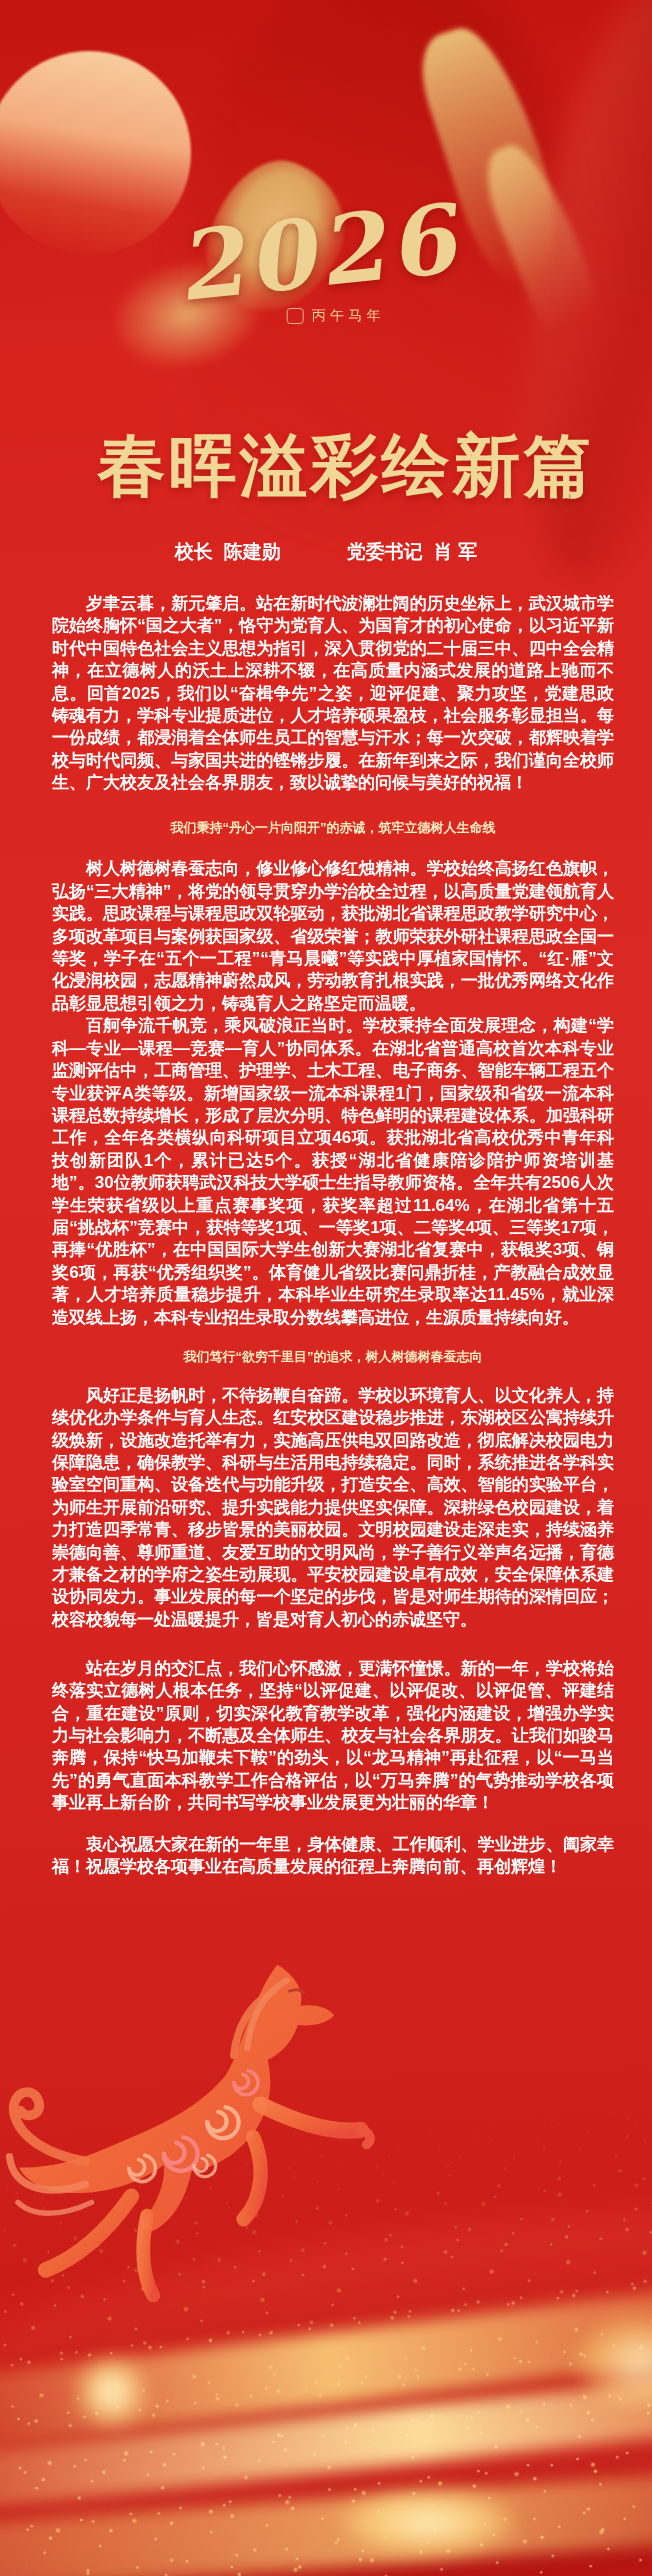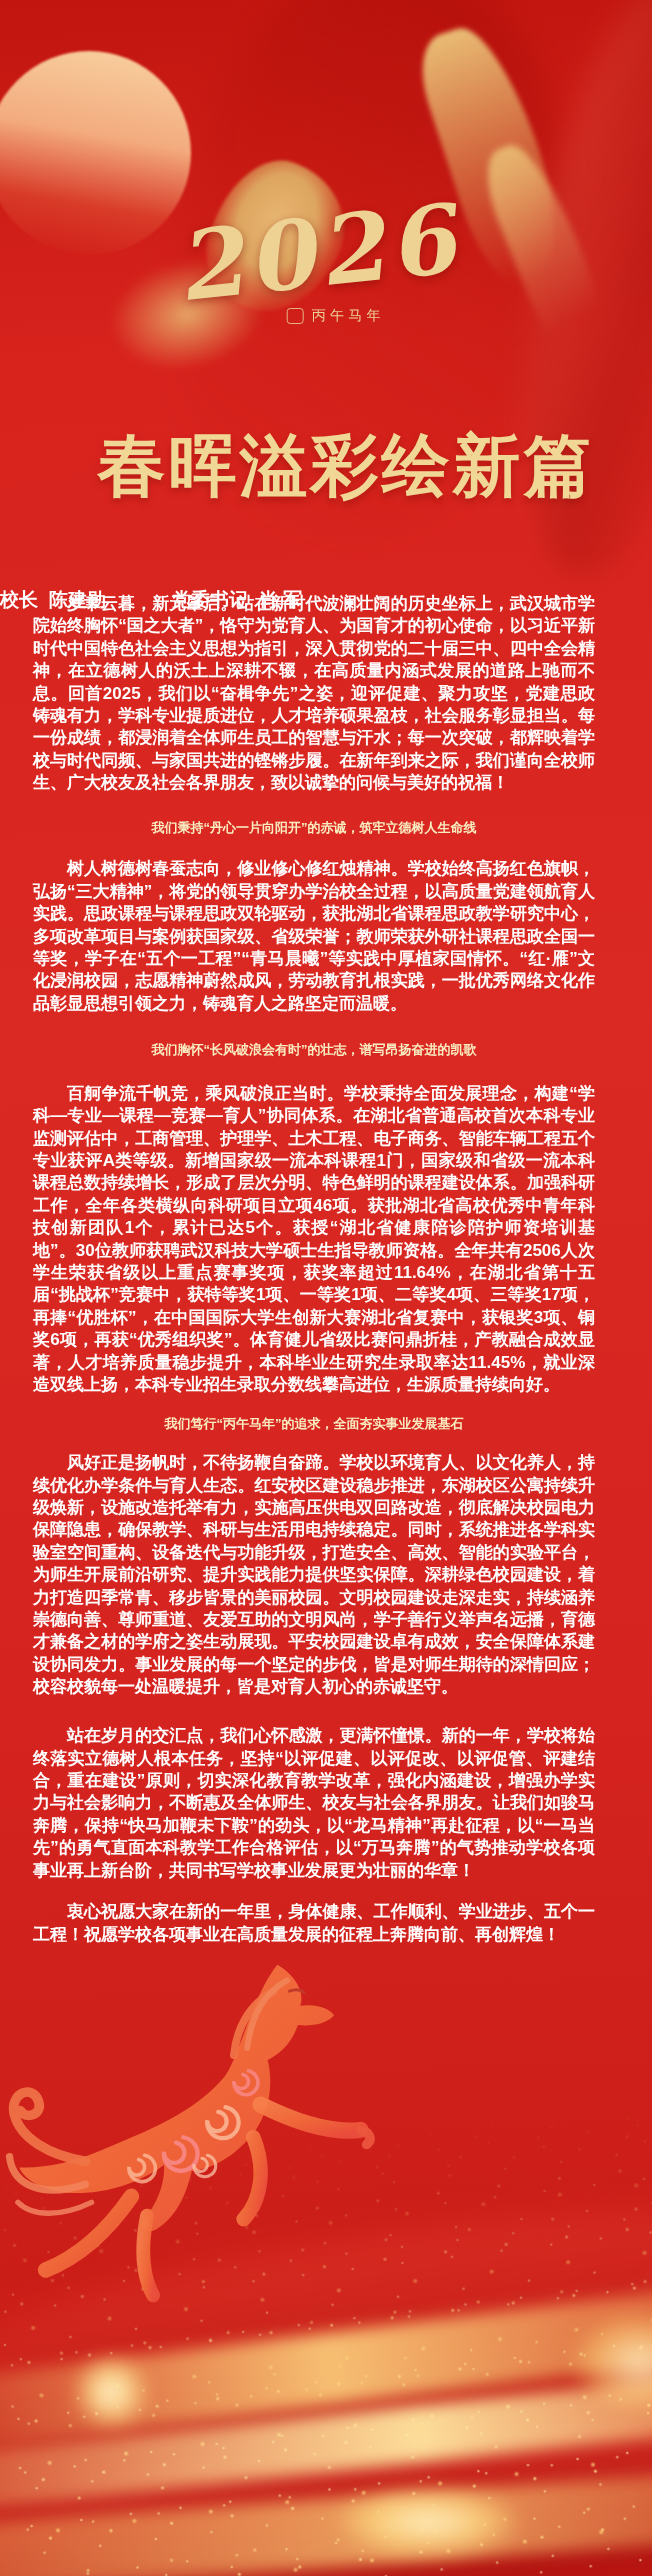--- a/index.html
+++ b/index.html
@@ -39,25 +39,25 @@
     gap:8.5px;transform:translateX(9.7px);}
   .seal-stamp{width:14.5px;height:14.5px;border:1.2px solid #e7c88a;border-radius:3.6px;opacity:.9;}
   .seal-text{font-size:14px;color:#ecd294;letter-spacing:4.2px;font-family:Liberation Sans, sans-serif;}
   
   .title-line{position:absolute;left:0;width:100%;text-align:center;
     font-family:"DejaVu Serif",serif;font-weight:bold;font-size:68px;line-height:1.25;
     color:#f1d795;letter-spacing:3px;text-shadow:0 3.6px 7.2px rgba(130,12,6,.4);}
   .title-line.l1{top:336px;}
   .title-line.l2{top:423px;padding-left:20px;}
   
-  .byline{position:absolute;left:0;top:539px;width:100%;display:flex;gap:66px;
-    color:#ffffff;font-size:19px;font-weight:700;margin-top:48px;}
+  .byline{position:absolute;left:0;top:539px;width:100%;display:flex;justify-content:center;gap:66px;
+    color:#ffffff;font-size:19px;font-weight:700;}
   .byline .pair{display:flex;gap:11px;white-space:nowrap;}
   
-  .body-col{position:absolute;left:33px;top:593px;width:562px;color:#ffffff;
+  .body-col{position:absolute;left:52px;top:593px;width:562px;color:#ffffff;
     font-size:17px;line-height:22.4px;font-weight:700;text-align:justify;}
   .para{margin:0;text-indent:2em;}
   .heading{margin:0;text-align:center;text-indent:0;color:#f8ecc0;font-size:13px;font-weight:800;line-height:22.4px;}
   .h1{margin:22.4px 0 19px;}
   .h2{margin:24px 0 21px;}
   .h3{margin:17px 0 16.3px;}
   .mt-outlook{margin-top:26.6px;}
   .mt-wishes{margin-top:19.3px;}
   
   .bottom-satin-1{position:absolute;left:-121px;top:2235px;width:1027px;height:193px;border-radius:50%;
@@ -119,26 +119,25 @@
     <span class="pair">
       <span>党委书记</span>
       <span>肖 军</span>
     </span>
   </div>
 
   <div class="body-col">
     <p class="para">岁聿云暮，新元肇启。站在新时代波澜壮阔的历史坐标上，武汉城市学院始终胸怀“国之大者”，恪守为党育人、为国育才的初心使命，以习近平新时代中国特色社会主义思想为指引，深入贯彻党的二十届三中、四中全会精神，在立德树人的沃土上深耕不辍，在高质量内涵式发展的道路上驰而不息。回首2025，我们以“奋楫争先”之姿，迎评促建、聚力攻坚，党建思政铸魂有力，学科专业提质进位，人才培养硕果盈枝，社会服务彰显担当。每一份成绩，都浸润着全体师生员工的智慧与汗水；每一次突破，都辉映着学校与时代同频、与家国共进的铿锵步履。在新年到来之际，我们谨向全校师生、广大校友及社会各界朋友，致以诚挚的问候与美好的祝福！</p>
     <p class="heading h1">我们秉持“丹心一片向阳开”的赤诚，筑牢立德树人生命线</p>
     <p class="para">树人树德树春蚕志向，修业修心修红烛精神。学校始终高扬红色旗帜，弘扬“三大精神”，将党的领导贯穿办学治校全过程，以高质量党建领航育人实践。思政课程与课程思政双轮驱动，获批湖北省课程思政教学研究中心，多项改革项目与案例获国家级、省级荣誉；教师荣获外研社课程思政全国一等奖，学子在“五个一工程”“青马晨曦”等实践中厚植家国情怀。“红·雁”文化浸润校园，志愿精神蔚然成风，劳动教育扎根实践，一批优秀网络文化作品彰显思想引领之力，铸魂育人之路坚定而温暖。</p>
-    <p class="heading h2">我们胸怀“长风破浪会有时”的壮志，谱写昂扬奋进的凯歌</p>
     <p class="para">百舸争流千帆竞，乘风破浪正当时。学校秉持全面发展理念，构建“学科—专业—课程—竞赛—育人”协同体系。在湖北省普通高校首次本科专业监测评估中，工商管理、护理学、土木工程、电子商务、智能车辆工程五个专业获评A类等级。新增国家级一流本科课程1门，国家级和省级一流本科课程总数持续增长，形成了层次分明、特色鲜明的课程建设体系。加强科研工作，全年各类横纵向科研项目立项46项。获批湖北省高校优秀中青年科技创新团队1个，累计已达5个。获授“湖北省健康陪诊陪护师资培训基地”。30位教师获聘武汉科技大学硕士生指导教师资格。全年共有2506人次学生荣获省级以上重点赛事奖项，获奖率超过11.64%，在湖北省第十五届“挑战杯”竞赛中，获特等奖1项、一等奖1项、二等奖4项、三等奖17项，再捧“优胜杯”，在中国国际大学生创新大赛湖北省复赛中，获银奖3项、铜奖6项，再获“优秀组织奖”。体育健儿省级比赛问鼎折桂，产教融合成效显著，人才培养质量稳步提升，本科毕业生研究生录取率达11.45%，就业深造双线上扬，本科专业招生录取分数线攀高进位，生源质量持续向好。</p>
-    <p class="heading h3">我们笃行“丙午马年”的追求，全面夯实事业发展基石</p>
+    <p class="heading h3">我们笃行“欲穷千里目”的追求，树人树德树春蚕志向</p>
     <p class="para">风好正是扬帆时，不待扬鞭自奋蹄。学校以环境育人、以文化养人，持续优化办学条件与育人生态。红安校区建设稳步推进，东湖校区公寓持续升级焕新，设施改造托举有力，实施高压供电双回路改造，彻底解决校园电力保障隐患，确保教学、科研与生活用电持续稳定。同时，系统推进各学科实验室空间重构、设备迭代与功能升级，打造安全、高效、智能的实验平台，为师生开展前沿研究、提升实践能力提供坚实保障。深耕绿色校园建设，着力打造四季常青、移步皆景的美丽校园。文明校园建设走深走实，持续涵养崇德向善、尊师重道、友爱互助的文明风尚，学子善行义举声名远播，育德才兼备之材的学府之姿生动展现。平安校园建设卓有成效，安全保障体系建设协同发力。事业发展的每一个坚定的步伐，皆是对师生期待的深情回应；校容校貌每一处温暖提升，皆是对育人初心的赤诚坚守。</p>
     <p class="para mt-outlook">站在岁月的交汇点，我们心怀感激，更满怀憧憬。新的一年，学校将始终落实立德树人根本任务，坚持“以评促建、以评促改、以评促管、评建结合，重在建设”原则，切实深化教育教学改革，强化内涵建设，增强办学实力与社会影响力，不断惠及全体师生、校友与社会各界朋友。让我们如骏马奔腾，保持“快马加鞭未下鞍”的劲头，以“龙马精神”再赴征程，以“一马当先”的勇气直面本科教学工作合格评估，以“万马奔腾”的气势推动学校各项事业再上新台阶，共同书写学校事业发展更为壮丽的华章！</p>
-    <p class="para mt-wishes">衷心祝愿大家在新的一年里，身体健康、工作顺利、学业进步、五个一工程！祝愿学校各项事业在高质量发展的征程上奔腾向前、再创辉煌！</p>
+    <p class="para mt-wishes">衷心祝愿大家在新的一年里，身体健康、工作顺利、学业进步、阖家幸福！祝愿学校各项事业在高质量发展的征程上奔腾向前、再创辉煌！</p>
   </div>
 
   <div class="bottom-satin-1"></div>
   <div class="bottom-satin-2"></div>
   <div class="sparkle-field"></div>
   <div class="glitter-wave wave1"></div>
   <div class="glitter-wave wave2"></div>
   <div class="glitter-wave wave3"></div>
   <div class="glow glow1"></div>
   <div class="glow glow2"></div>

